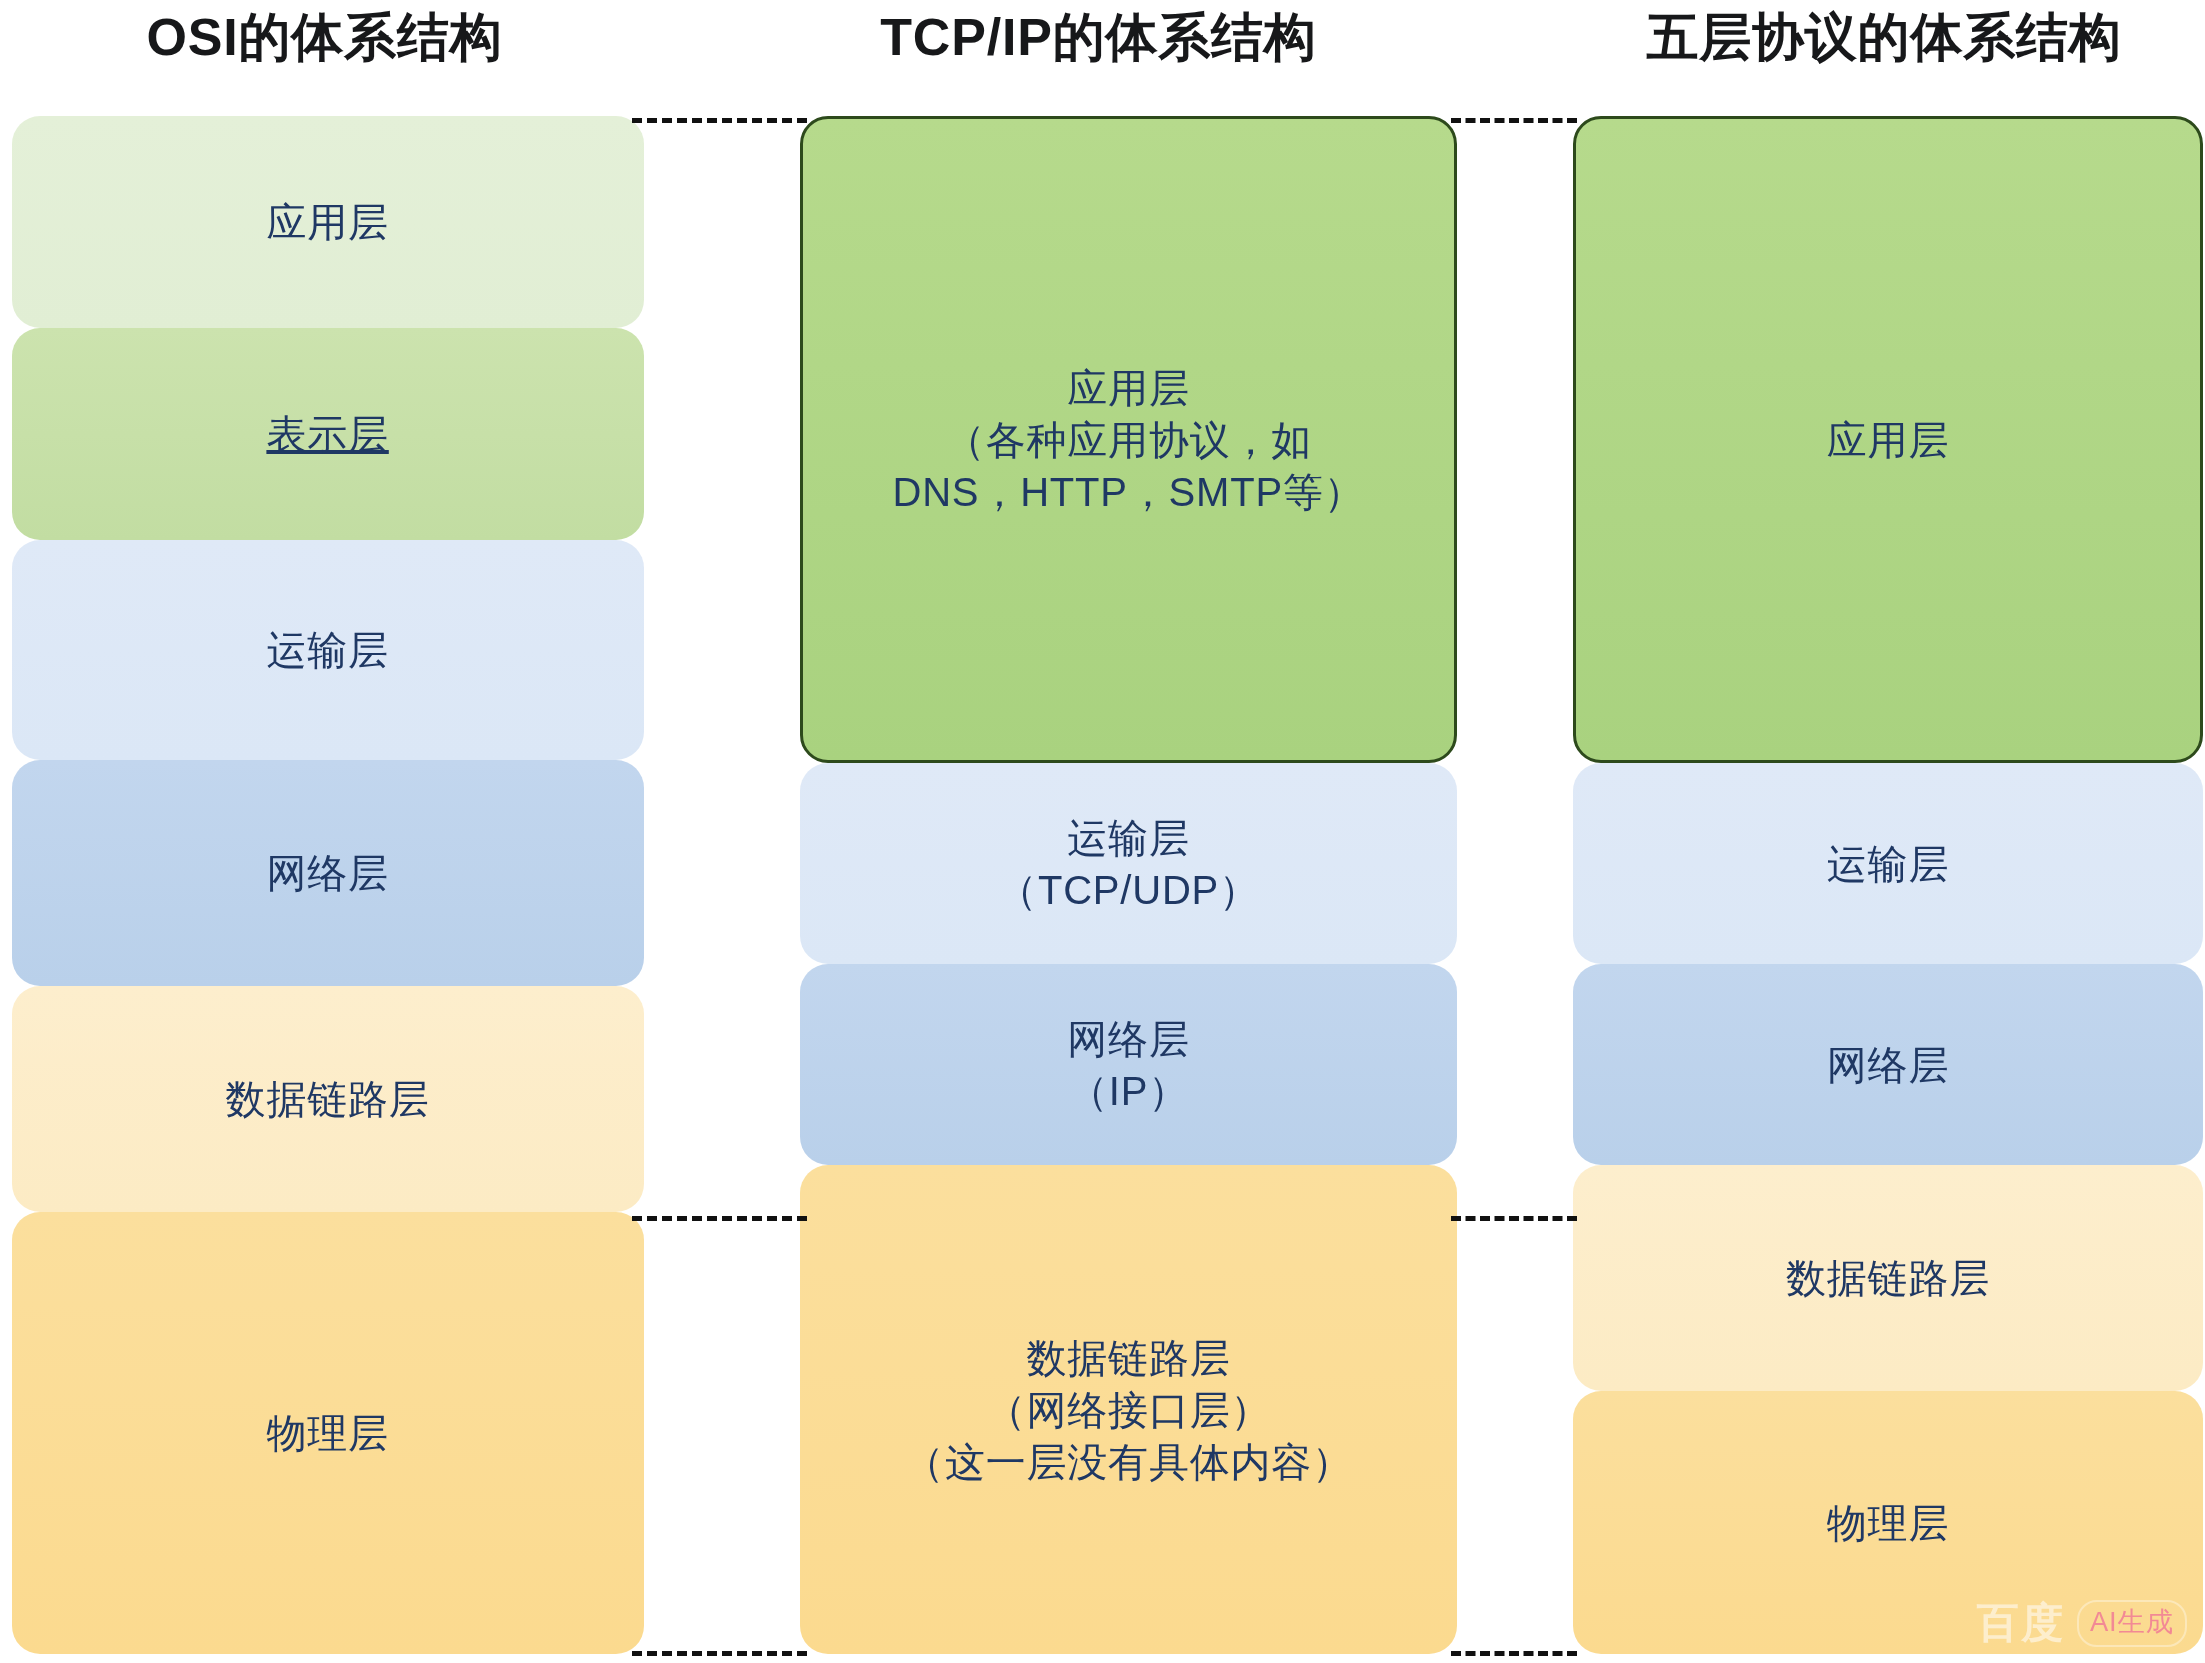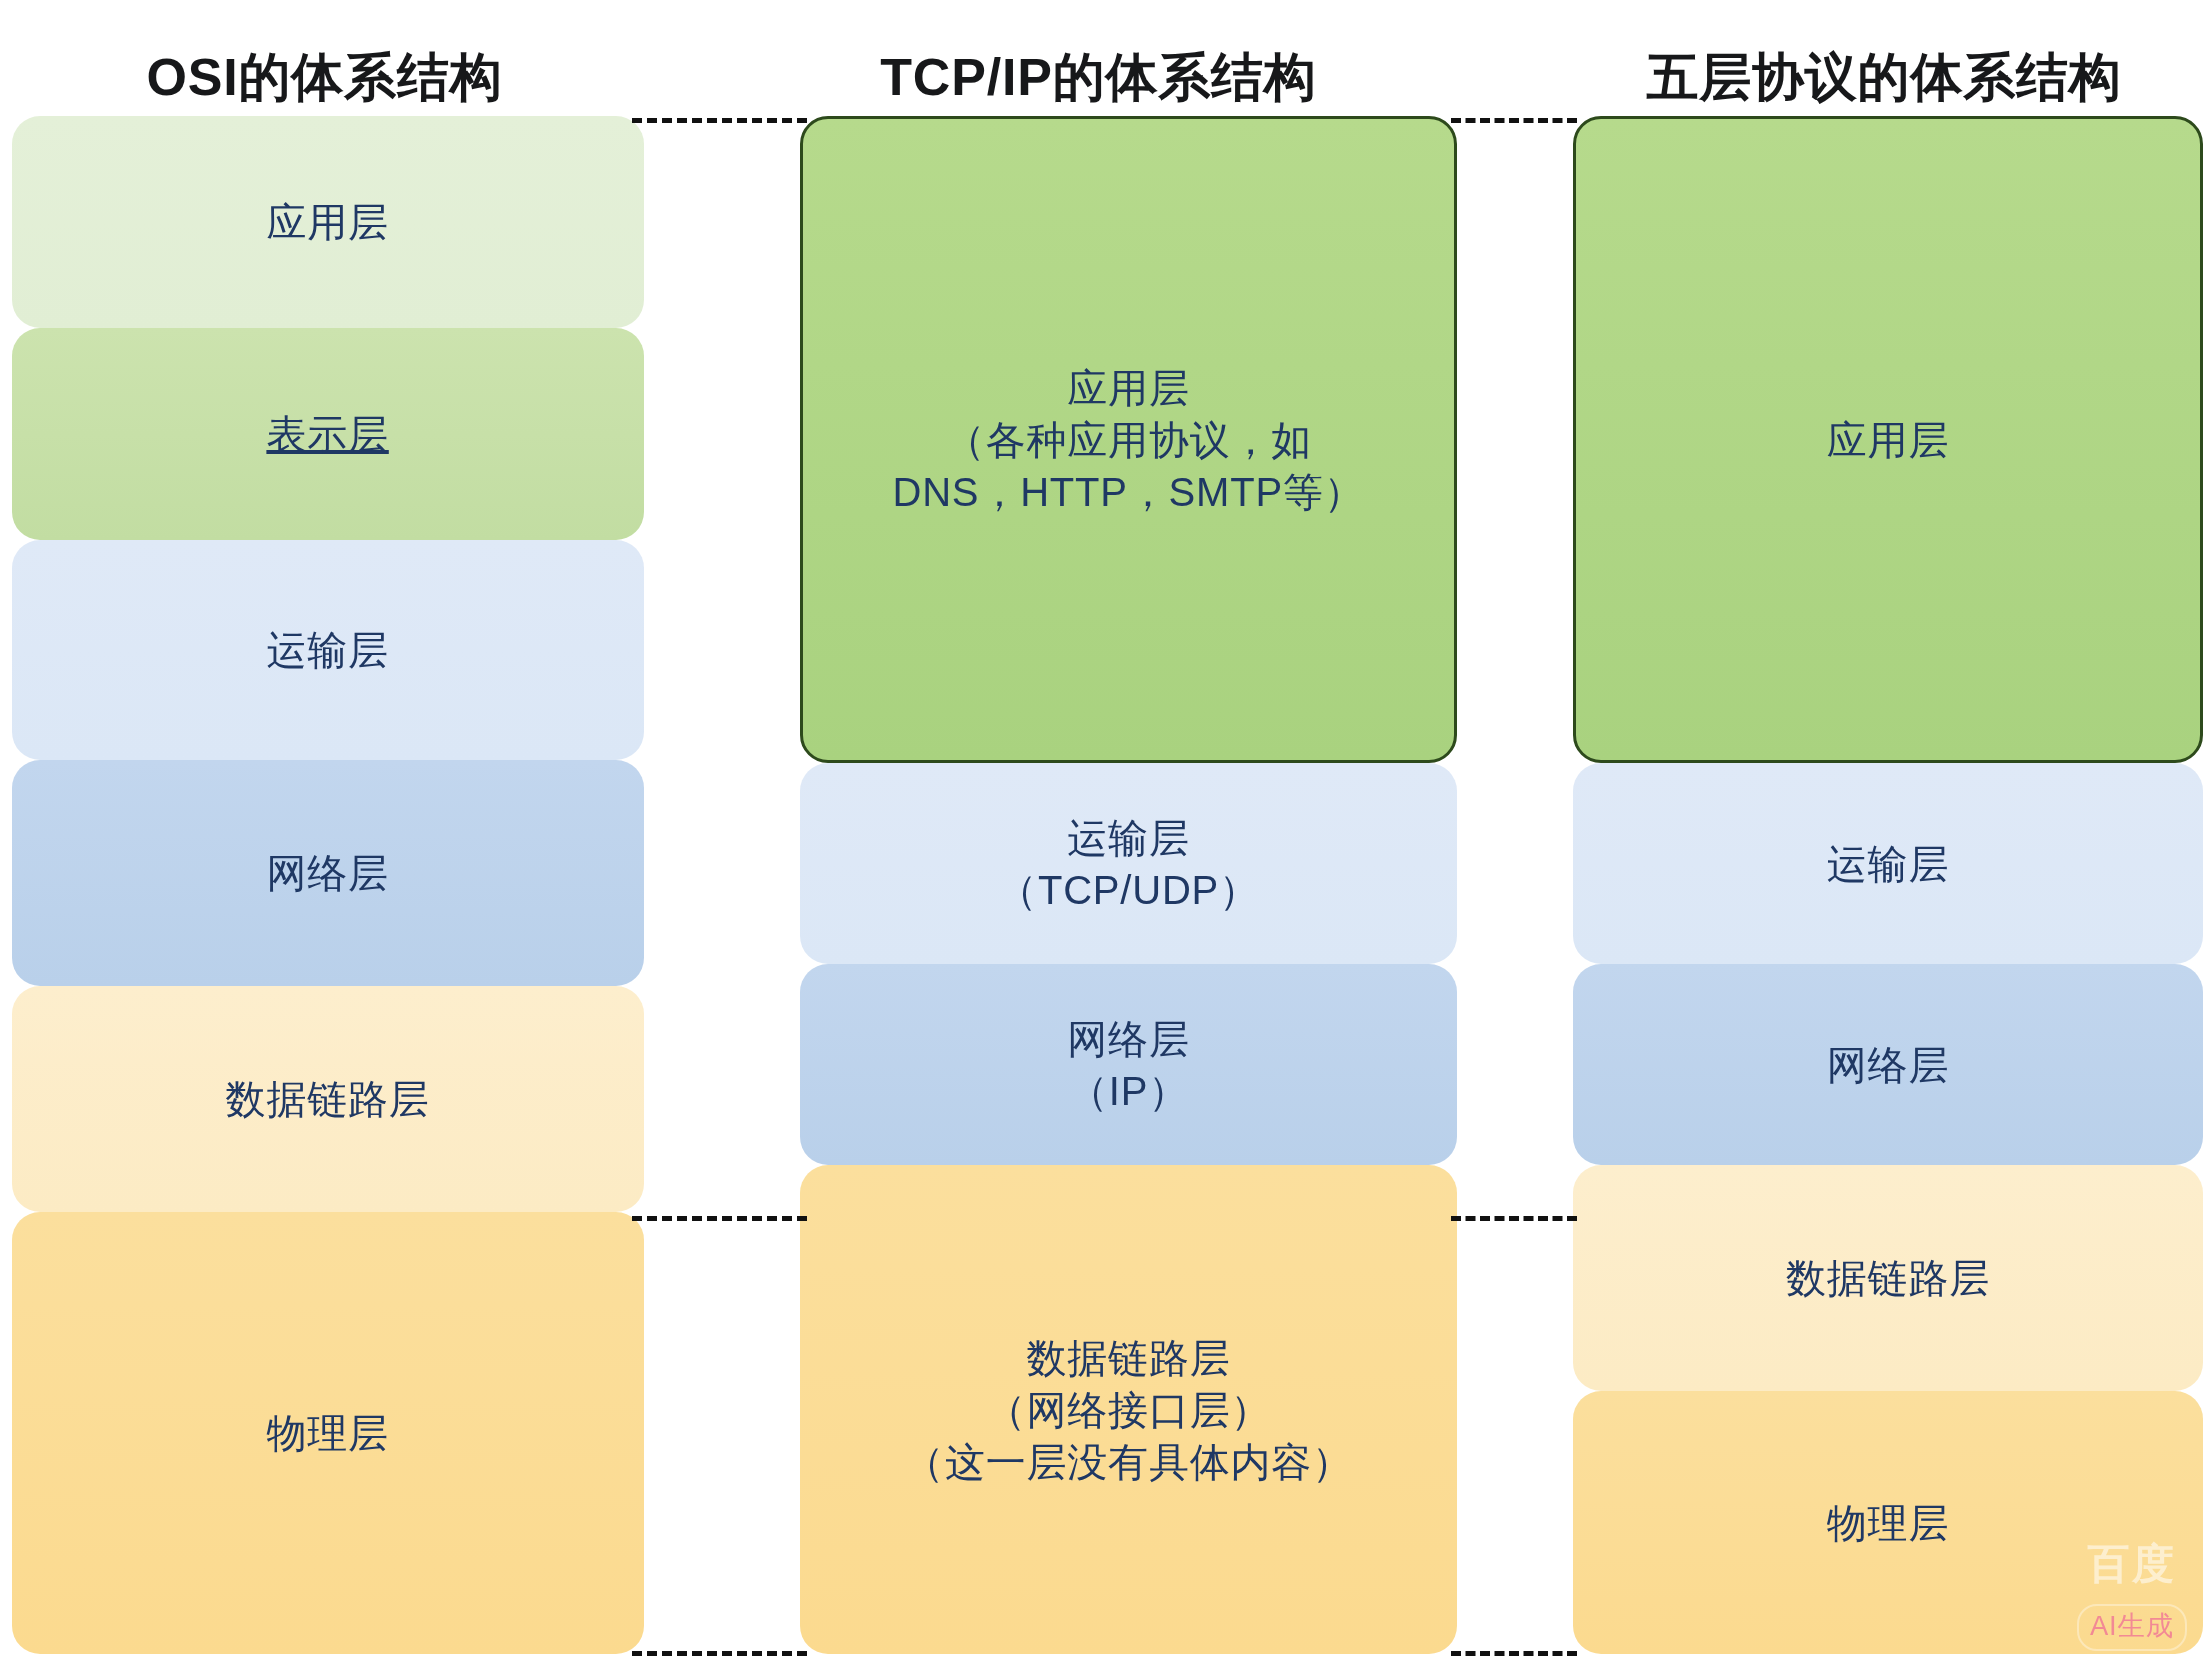--- a/index.html
+++ b/index.html
@@ -19,21 +19,20 @@
   .title {
     position: absolute;
     top: 5px;
     font-size: 52px;
     font-weight: 700;
     color: #17181a;
     letter-spacing: 0.8px;
     text-align: center;
     white-space: nowrap;
     line-height: 1.25;
-    margin-top: 40px;
   }
   #title-osi   { left: 0;    width: 649px; }
   #title-tcpip { left: 766px; width: 665px; }
   #title-five  { left: 1563px; width: 642px; }
 
   
   .column {
     position: absolute;
     top: 116px;
     height: 1538px;
@@ -94,21 +93,20 @@
   
   #watermark {
     position: absolute;
     right: 18.3px;
     bottom: 11.6px;
     display: flex;
     align-items: center;
     gap: 11.6px;
     opacity: 0.55;
     pointer-events: none;
-    flex-direction: column;
   }
   #watermark .wm-main {
     font-size: 42px;
     font-weight: 700;
     color: #ffffff;
     letter-spacing: 2.5px;
   }
   #watermark .wm-badge {
     font-size: 27.4px;
     color: #ec4899;

